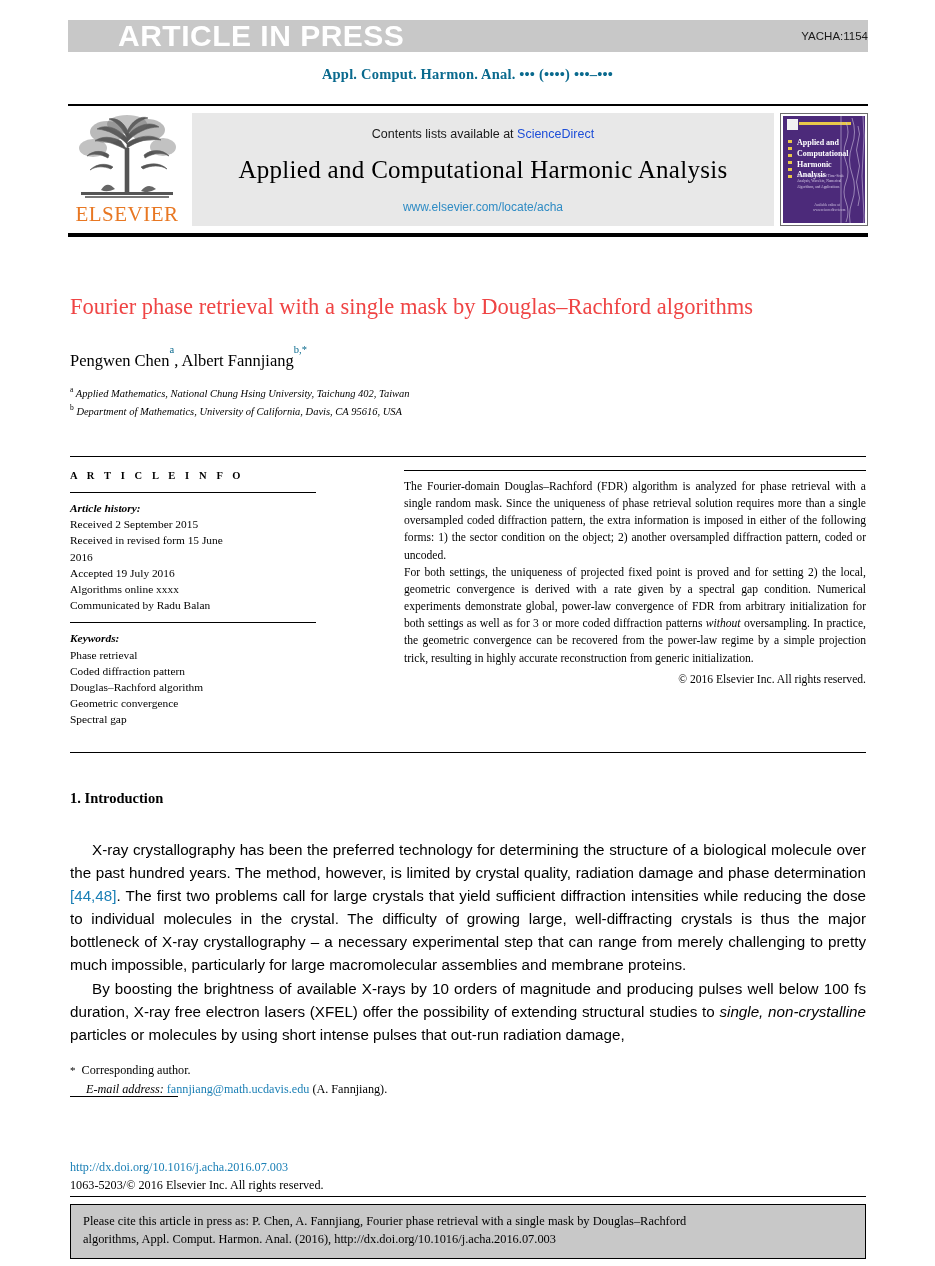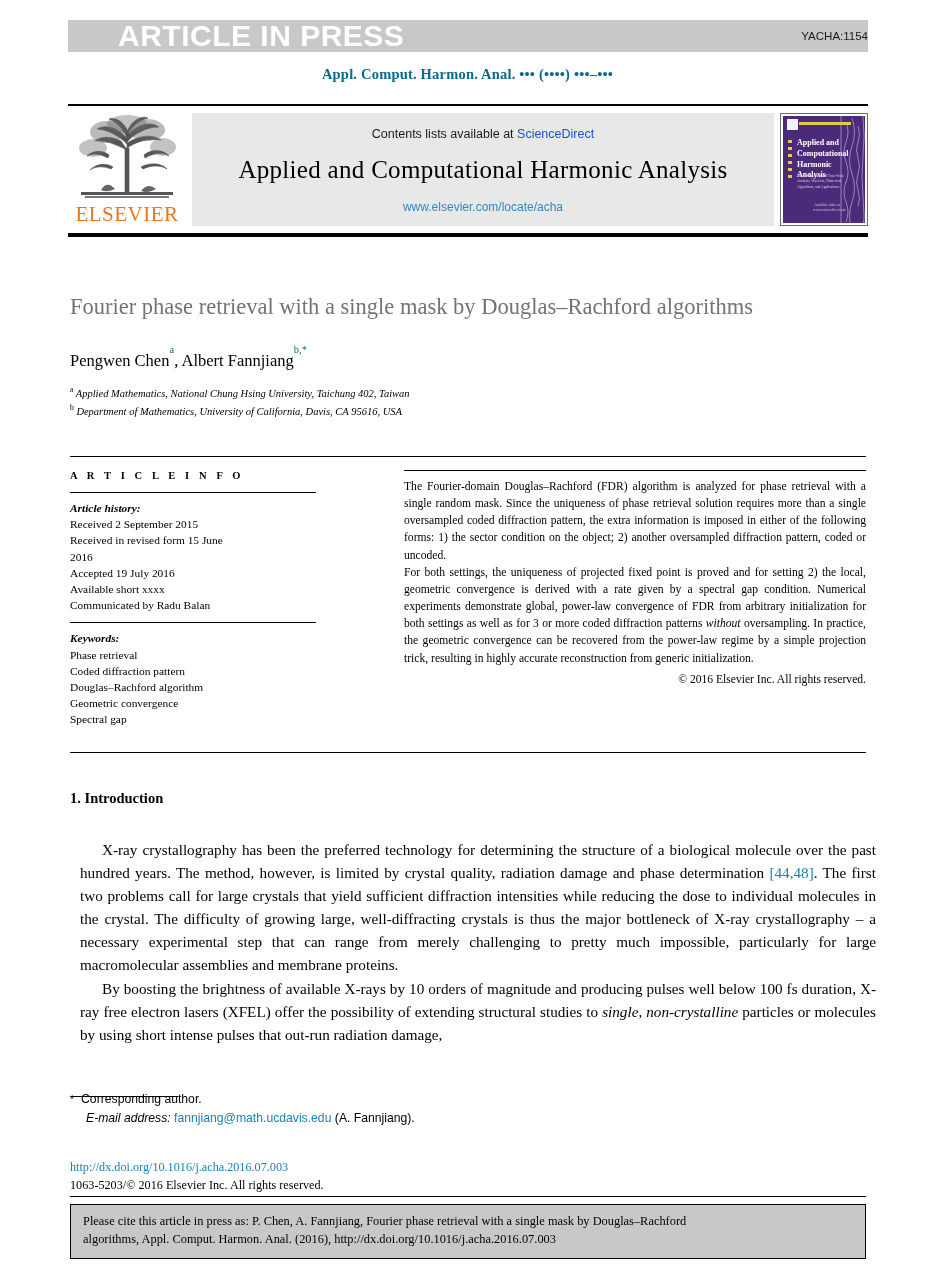--- a/index.html
+++ b/index.html
@@ -162,21 +162,21 @@
     line-height: 1.5;
   }
   .cover-waves { position: absolute; right: 0; top: 0; bottom: 0; width: 26px; }
 
   
   .title-block { position: absolute; left: 70px; top: 292px; width: 800px; }
   .paper-title {
     font-family: "Liberation Serif", serif;
     font-size: 22.5px;
     line-height: 1.33;
-    color: #737373;
+    color: #ef4444;
     margin: 0;
     font-weight: normal;
     max-width: 690px;
   }
   .authors {
     font-family: "Liberation Serif", serif;
     font-size: 16.5px;
     margin-top: 28px;
     color: #000;
   }
@@ -228,33 +228,33 @@
   .abs-body p { margin: 0; }
   .abs-copy { text-align: right; margin-top: 4px; }
 
   
   .intro-head {
     position: absolute; left: 70px; top: 790px;
     font-family: "Liberation Serif", serif;
     font-size: 14.5px; font-weight: bold; color: #000;
   }
   .intro-body {
-    position: absolute; left: 80px; top: 838px; width: 796px;
-    font-family: Liberation Serif, serif;
+    position: absolute; left: 70px; top: 838px; width: 796px;
+    font-family: Liberation Sans, sans-serif;
     font-size: 15.2px; line-height: 1.52; color: #000;
     text-align: justify;
   }
   .intro-body p { margin: 0 0 0 0; text-indent: 22px; }
   .intro-body .ref { color: #1a7fb5; }
 
   
   .foot-rule { position: absolute; left: 70px; top: 1096px; width: 108px; border-top: 1.2px solid #000; }
   .footnotes {
-    position: absolute; left: 70px; top: 1090px; width: 560px;
-    font-family: Liberation Sans, sans-serif;
+    position: absolute; left: 70px; top: 1061px; width: 560px;
+    font-family: Liberation Serif, serif;
     font-size: 12.2px; line-height: 1.52; color: #000;
   }
   .footnotes .star { font-size: 11px; }
   .footnotes .lbl { font-style: italic; }
   .footnotes .mail { color: #1a7fb5; }
   .doi-block {
     position: absolute; left: 70px; top: 1158px;
     font-family: "Liberation Serif", serif;
     font-size: 12.2px; line-height: 1.5;
   }
@@ -370,21 +370,21 @@
 
   <div class="col-info">
     <div class="sec-head">A R T I C L E  I N F O</div>
     <div class="hr-sec"></div>
     <div class="info-body">
       <div class="ital">Article history:</div>
       <div>Received 2 September 2015</div>
       <div>Received in revised form 15 June</div>
       <div>2016</div>
       <div>Accepted 19 July 2016</div>
-      <div>Available short xxxx</div>
+      <div>Algorithms online xxxx</div>
       <div>Communicated by Radu Balan</div>
     </div>
     <div class="hr-sub"></div>
     <div class="info-body">
       <div class="ital">Keywords:</div>
       <div>Phase retrieval</div>
       <div>Coded diffraction pattern</div>
       <div>Douglas–Rachford algorithm</div>
       <div>Geometric convergence</div>
       <div>Spectral gap</div>

